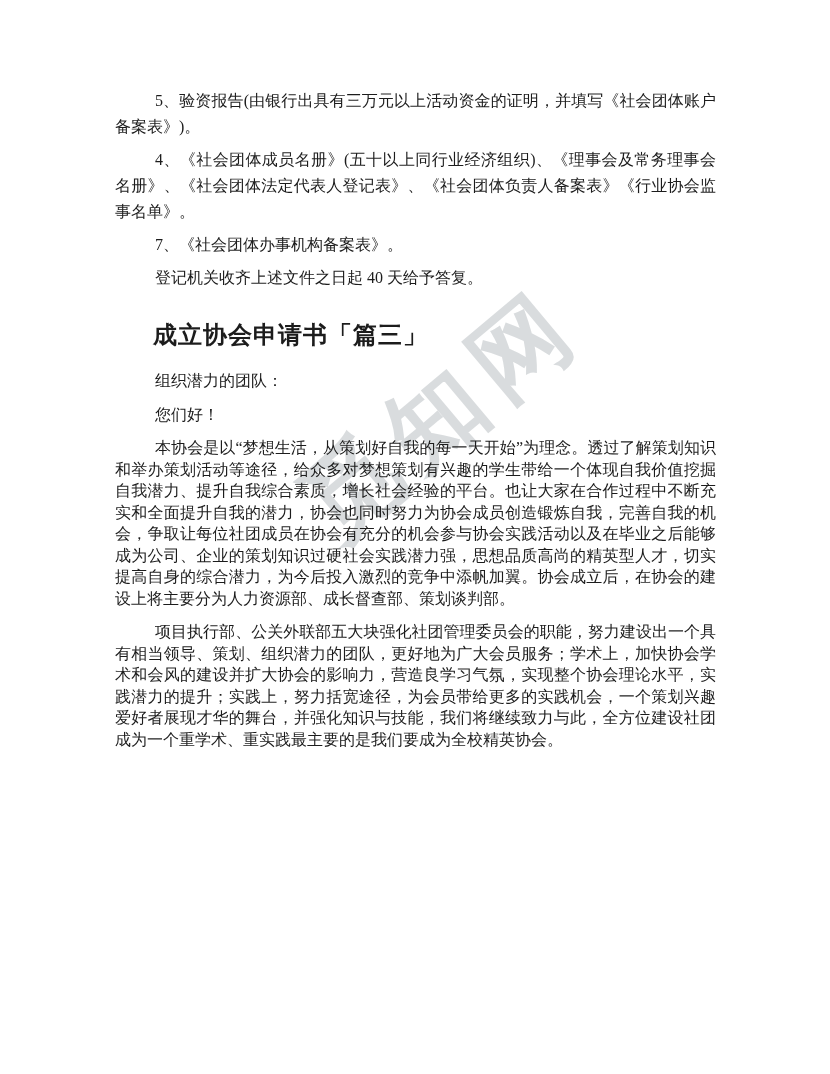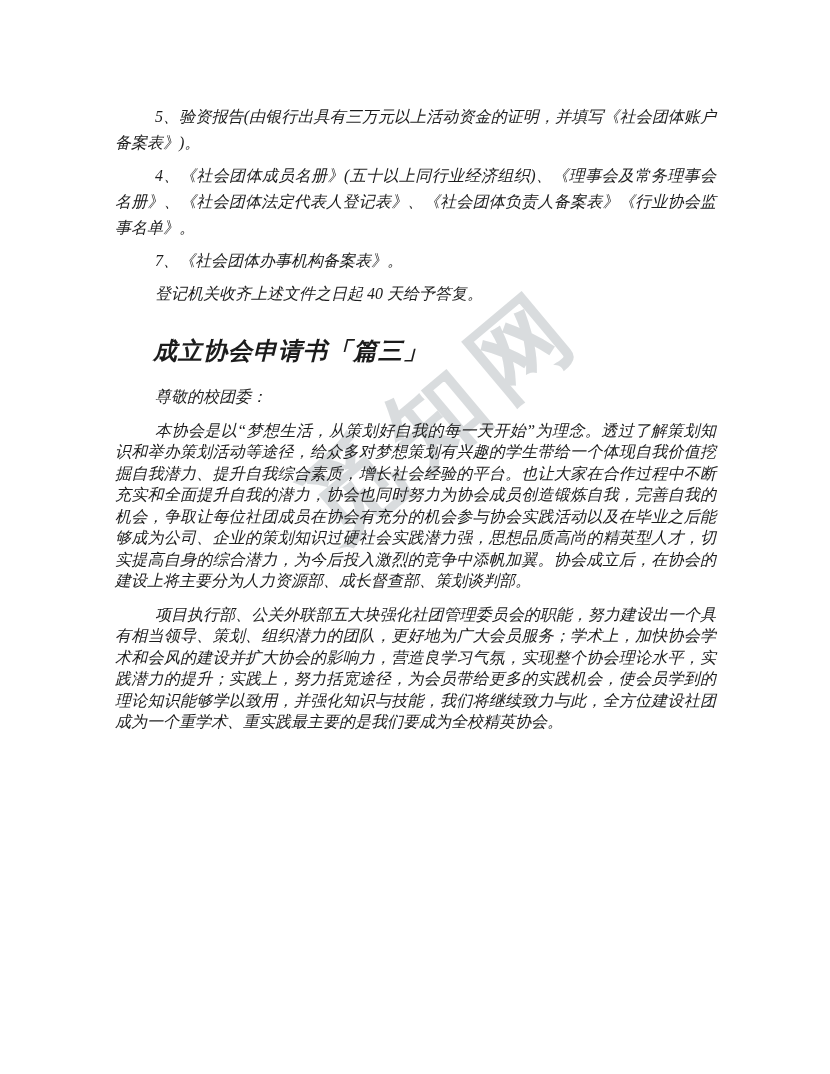--- a/index.html
+++ b/index.html
@@ -29,24 +29,23 @@
     font-weight: bold;
     letter-spacing: 14px;
     color: rgba(186, 191, 195, 0.55);
     white-space: nowrap;
     z-index: 0;
     pointer-events: none;
   }
   .content {
     position: absolute;
     left: 115px;
-    top: 104px;
+    top: 88px;
     width: 601px;
     z-index: 1;
-    font-style: italic;
   }
   .content p {
     margin: 0;
     font-size: 16px;
     text-align: justify;
     text-indent: 2.5em;
     word-break: break-all;
   }
   .sec1 p {
     line-height: 26px;
@@ -77,19 +76,20 @@
     <div class="sec1">
       <p>5、验资报告(由银行出具有三万元以上活动资金的证明，并填写《社会团体账户备案表》)。</p>
       <p>4、《社会团体成员名册》(五十以上同行业经济组织)、《理事会及常务理事会名册》、《社会团体法定代表人登记表》、《社会团体负责人备案表》《行业协会监事名单》。</p>
       <p>7、《社会团体办事机构备案表》。</p>
       <p>登记机关收齐上述文件之日起 40 天给予答复。</p>
     </div>
 
     <h1>成立协会申请书「篇三」</h1>
 
     <div class="sec2">
-      <p>尊敬的校团委：</p>
+      <p>组织潜力的团队：</p>
+      <p>您们好！</p>
       <p>本协会是以“梦想生活，从策划好自我的每一天开始”为理念。透过了解策划知识和举办策划活动等途径，给众多对梦想策划有兴趣的学生带给一个体现自我价值挖掘自我潜力、提升自我综合素质，增长社会经验的平台。也让大家在合作过程中不断充实和全面提升自我的潜力，协会也同时努力为协会成员创造锻炼自我，完善自我的机会，争取让每位社团成员在协会有充分的机会参与协会实践活动以及在毕业之后能够成为公司、企业的策划知识过硬社会实践潜力强，思想品质高尚的精英型人才，切实提高自身的综合潜力，为今后投入激烈的竞争中添帆加翼。协会成立后，在协会的建设上将主要分为人力资源部、成长督查部、策划谈判部。</p>
-      <p>项目执行部、公关外联部五大块强化社团管理委员会的职能，努力建设出一个具有相当领导、策划、组织潜力的团队，更好地为广大会员服务；学术上，加快协会学术和会风的建设并扩大协会的影响力，营造良学习气氛，实现整个协会理论水平，实践潜力的提升；实践上，努力括宽途径，为会员带给更多的实践机会，使会员学到的理论知识能够学以致用，并强化知识与技能，我们将继续致力与此，全方位建设社团成为一个重学术、重实践最主要的是我们要成为全校精英协会。</p>
+      <p>项目执行部、公关外联部五大块强化社团管理委员会的职能，努力建设出一个具有相当领导、策划、组织潜力的团队，更好地为广大会员服务；学术上，加快协会学术和会风的建设并扩大协会的影响力，营造良学习气氛，实现整个协会理论水平，实践潜力的提升；实践上，努力括宽途径，为会员带给更多的实践机会，一个策划兴趣爱好者展现才华的舞台，并强化知识与技能，我们将继续致力与此，全方位建设社团成为一个重学术、重实践最主要的是我们要成为全校精英协会。</p>
     </div>
 
   </div>
 </div>
 
 </body></html>

